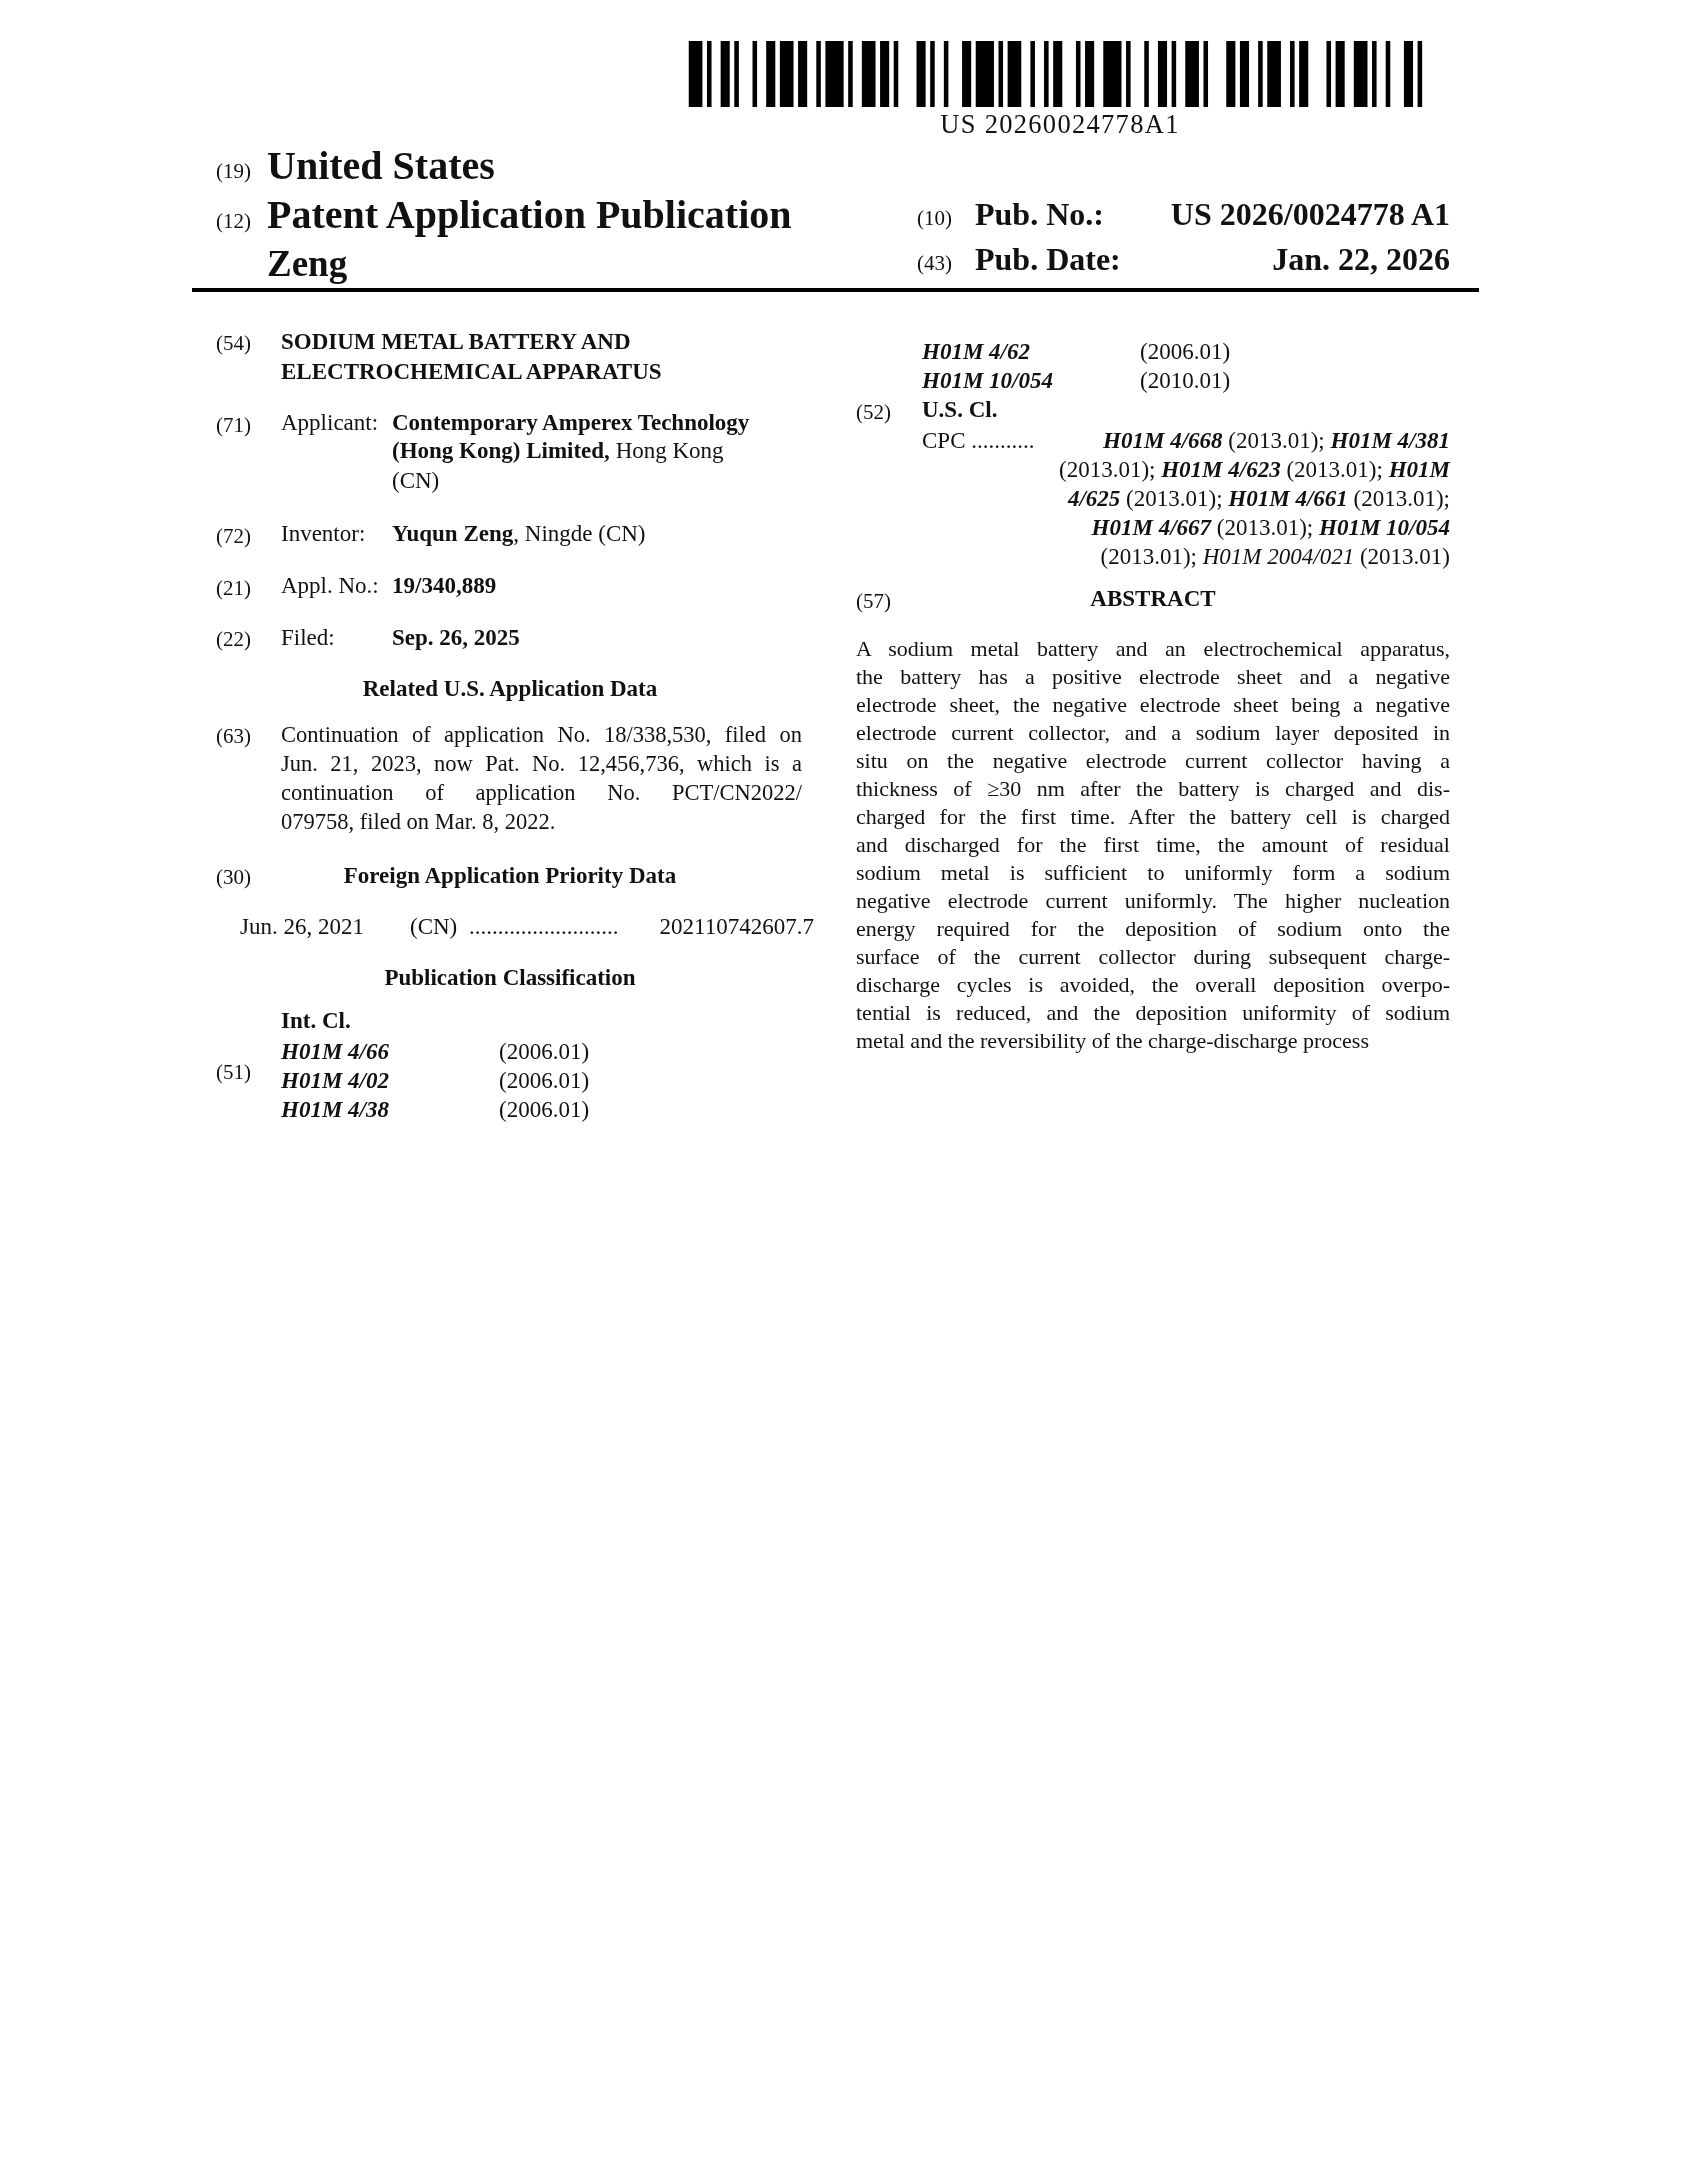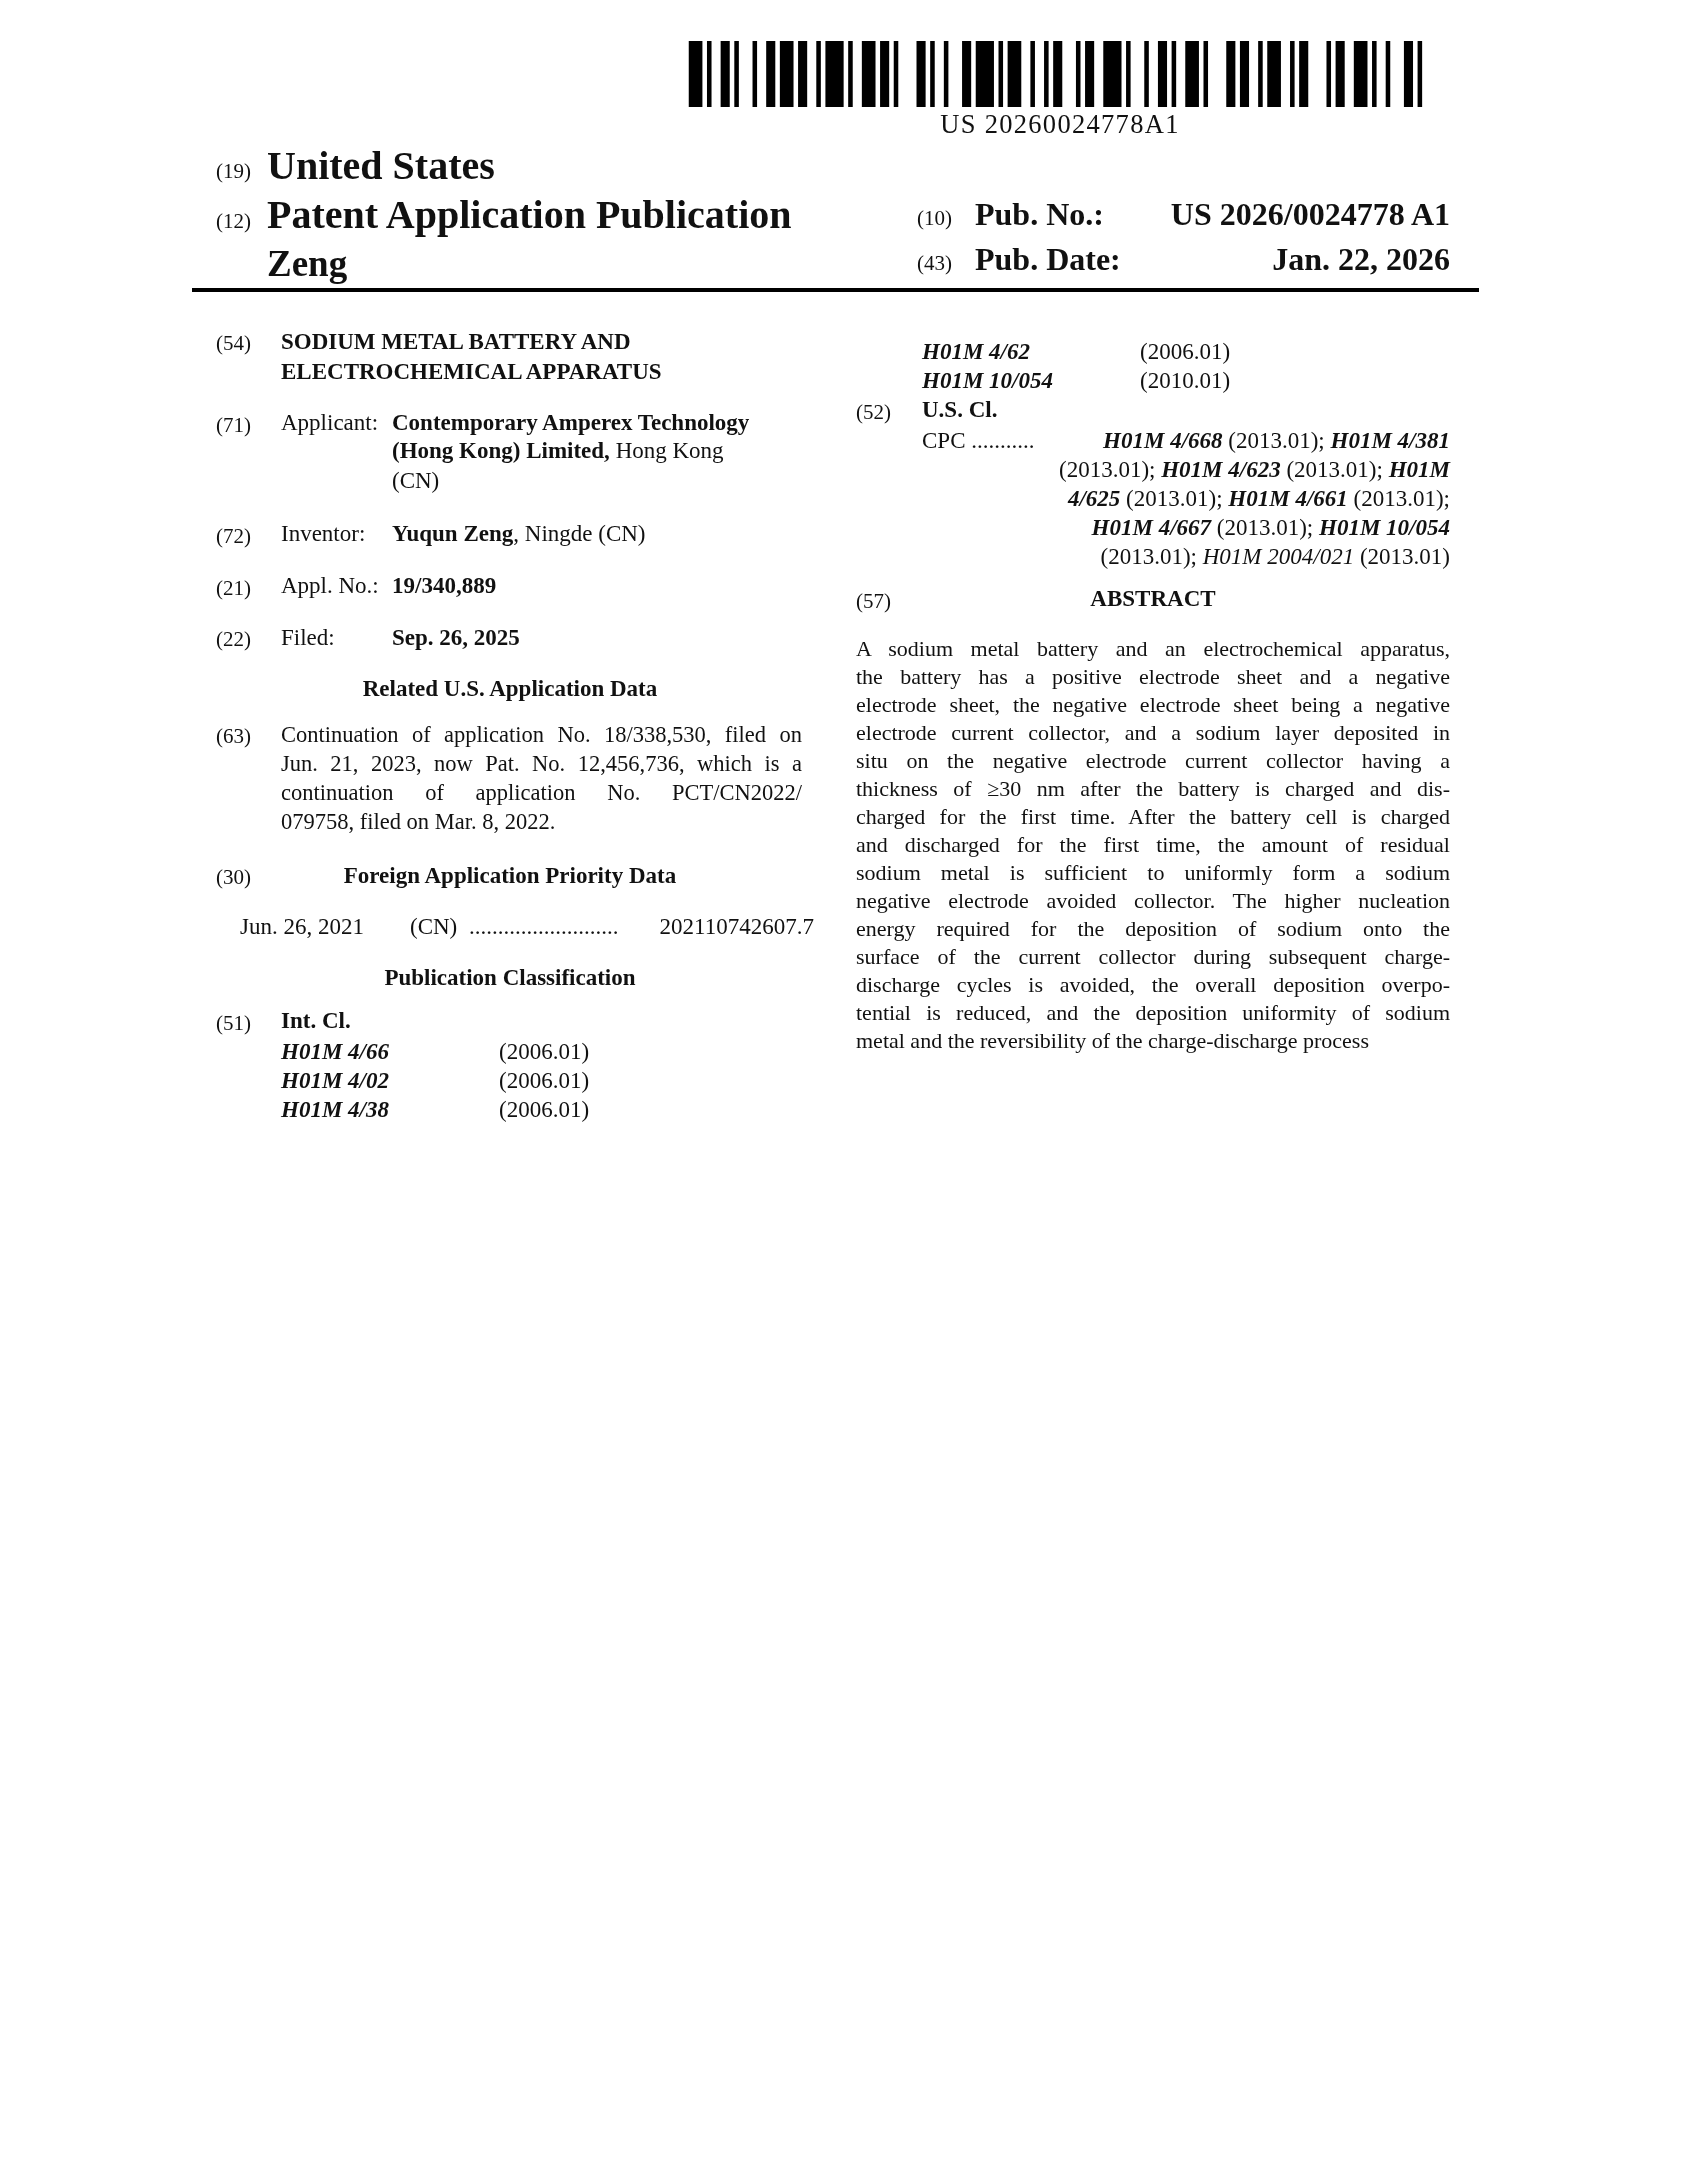--- a/index.html
+++ b/index.html
@@ -160,21 +160,21 @@
 
   <div class="abs" style="left:202px;top:914px;width:612px;height:32px;">
     <span class="abs body-t" style="left:38px;top:0;">Jun. 26, 2021</span>
     <span class="abs body-t" style="left:208px;top:0;">(CN)</span>
     <span class="abs body-t" style="left:267px;top:0;">..........................</span>
     <span class="abs body-t" style="right:0;top:0;">202110742607.7</span>
   </div>
 
   <div class="abs heading-c" style="left:218px;top:965px;width:584px;">Publication Classification</div>
 
-  <span class="abs lbl" style="left:216px;top:1011px;">(51)</span>
+  <span class="abs lbl" style="left:216px;top:1060px;">(51)</span>
   <span class="abs body-t b" style="left:281px;top:1008px;">Int. Cl.</span>
   <div class="abs" style="left:281px;top:1037px;width:516px;">
       <div class="intcl-row">
         <span class="code">H01M 4/66</span>
         <span>(2006.01)</span>
       </div>
       <div class="intcl-row">
         <span class="code">H01M 4/02</span>
         <span>(2006.01)</span>
       </div>
@@ -216,21 +216,21 @@
   <div class="abs abslines" style="left:856px;top:635px;width:594px;">
       <div>A sodium metal battery and an electrochemical apparatus,</div>
       <div>the battery has a positive electrode sheet and a negative</div>
       <div>electrode sheet, the negative electrode sheet being a negative</div>
       <div>electrode current collector, and a sodium layer deposited in</div>
       <div>situ on the negative electrode current collector having a</div>
       <div>thickness of ≥30 nm after the battery is charged and dis-</div>
       <div>charged for the first time. After the battery cell is charged</div>
       <div>and discharged for the first time, the amount of residual</div>
       <div>sodium metal is sufficient to uniformly form a sodium</div>
-      <div>negative electrode avoided collector. The higher nucleation</div>
+      <div>negative electrode current uniformly. The higher nucleation</div>
       <div>energy required for the deposition of sodium onto the</div>
       <div>surface of the current collector during subsequent charge-</div>
       <div>discharge cycles is avoided, the overall deposition overpo-</div>
       <div>tential is reduced, and the deposition uniformity of sodium</div>
       <div>metal and the reversibility of the charge-discharge process</div>
     </div>
 
 </div>
 
 

